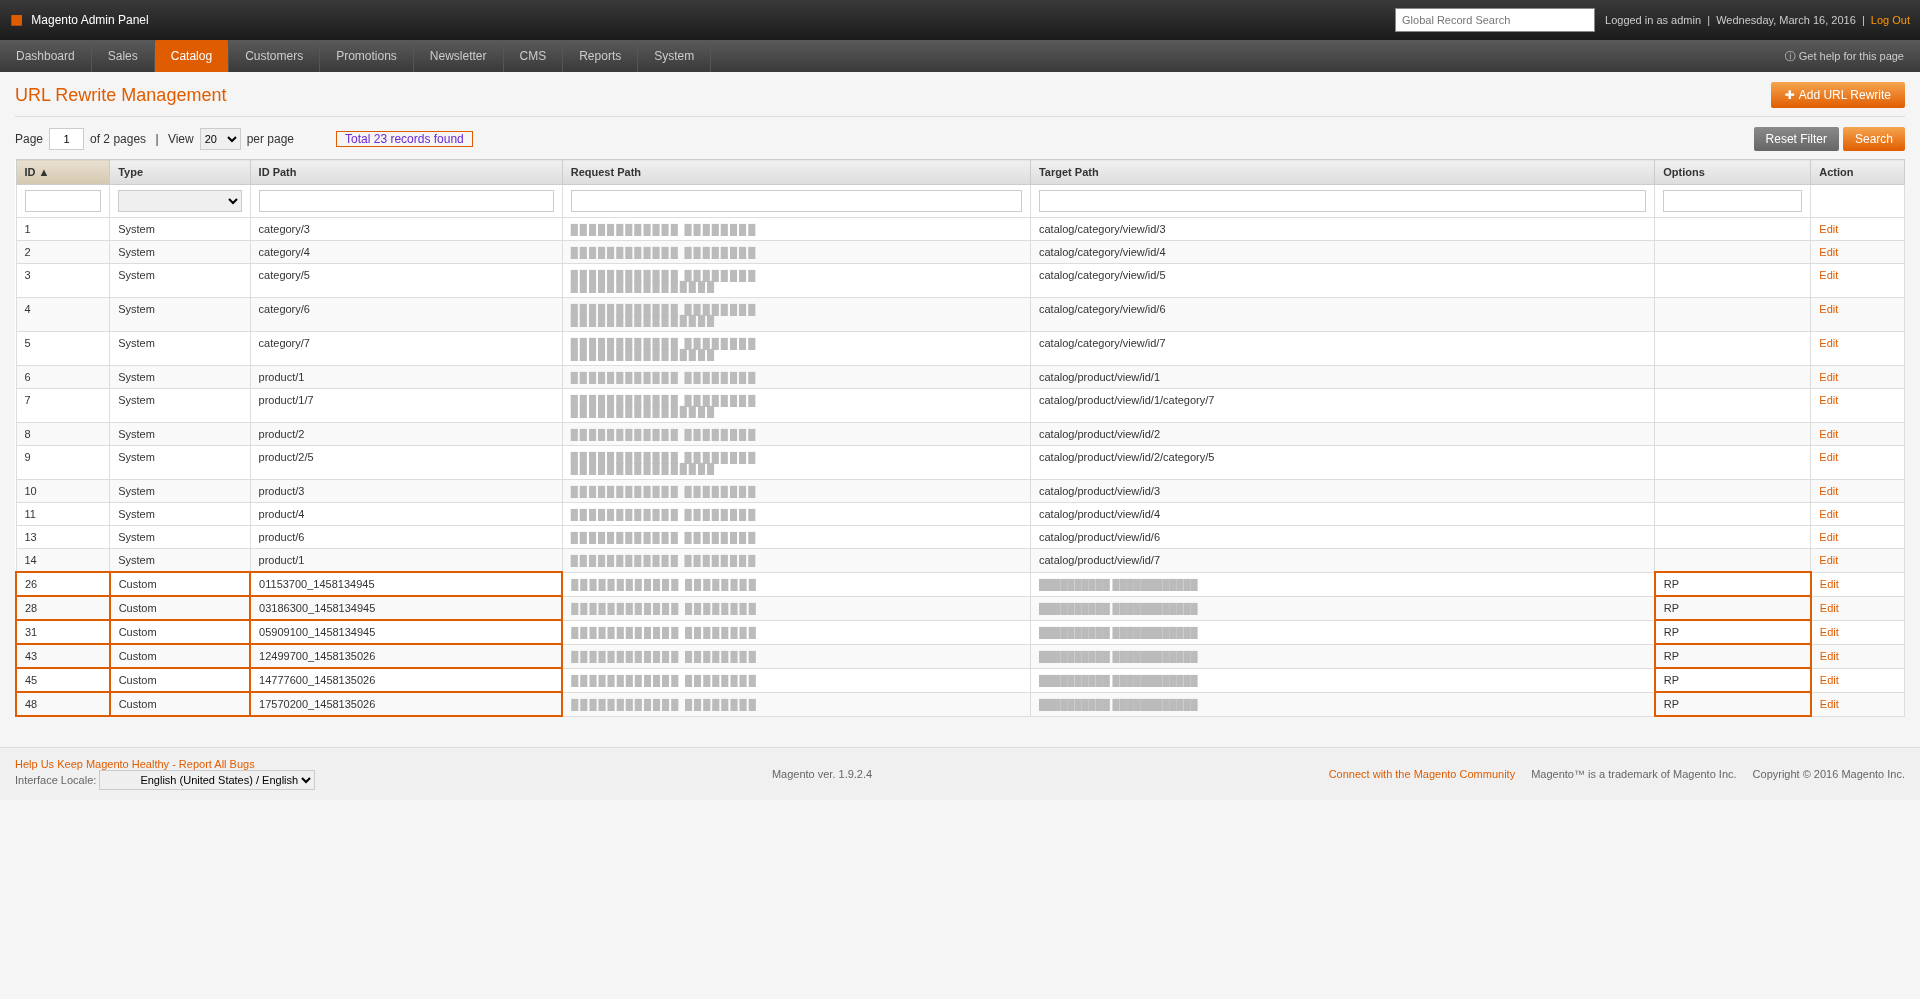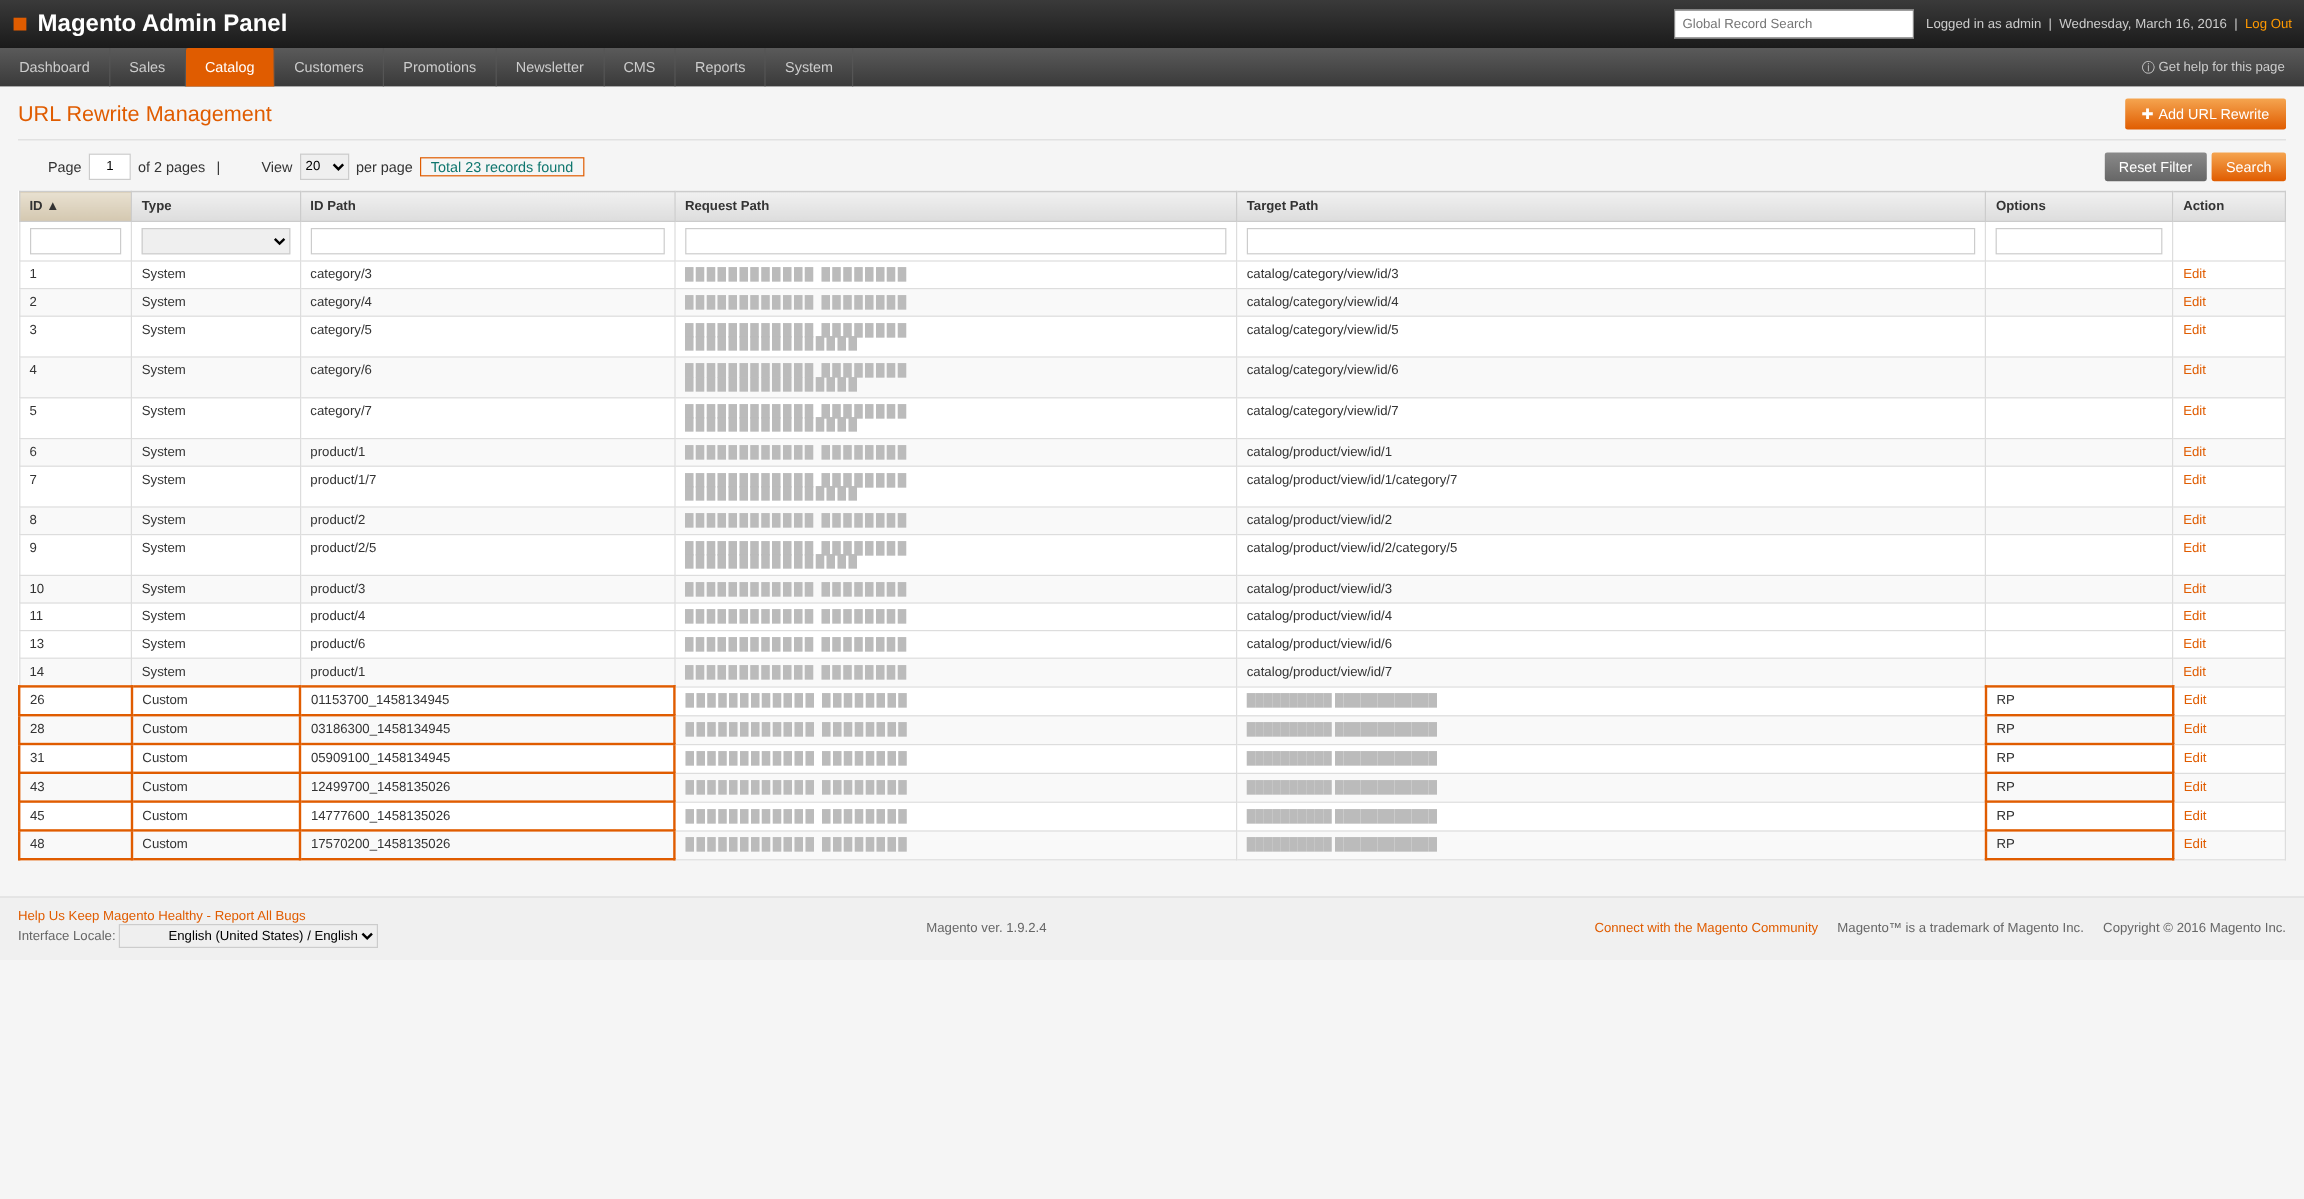--- a/index.html
+++ b/index.html
@@ -9,21 +9,21 @@
     #header {
       background: linear-gradient(to bottom, #3a3a3a, #1a1a1a);
       height: 40px;
       display: flex;
       align-items: center;
       padding: 0 10px;
       justify-content: space-between;
     }
     #header-left { display: flex; align-items: center; gap: 8px; }
     #logo-icon { color: #e05c00; font-size: 22px; }
-    #logo-text { color: #fff; font-size: 20px; font-weight: bold; }
+    #logo-text { color: #fff; font-size: 12px; font-weight: normal; }
     #header-right { display: flex; align-items: center; gap: 10px; }
     #global-search { width: 200px; height: 24px; padding: 2px 6px; font-size: 11px; border: 1px solid #888; background: #fff; }
     #header-info { color: #ccc; font-size: 11px; }
     #logout-link { color: #f90; font-size: 11px; text-decoration: none; cursor: pointer; }
 
     
     #navbar {
       background: linear-gradient(to bottom, #5a5a5a, #3a3a3a);
       height: 32px;
       display: flex;
@@ -68,28 +68,29 @@
       gap: 4px;
     }
 
     
     #pagination-bar {
       display: flex;
       align-items: center;
       gap: 6px;
       margin-bottom: 8px;
     }
-    #pagination-bar label { font-size: 12px; margin-left: 25px; }
+    #pagination-bar label { font-size: 12px; }
     #page-input { width: 35px; height: 22px; border: 1px solid #ccc; text-align: center; font-size: 11px; }
     #per-page-select { height: 22px; font-size: 11px; border: 1px solid #ccc; }
     #total-records {
       border: 1px solid #e05c00;
       padding: 0 8px;
       font-size: 12px;
-      color: #0f766e;
+      color: #6d28d9;
+      margin-left: 36px;
     }
     #search-actions { margin-left: auto; display: flex; gap: 4px; align-items: center; }
     .action-btn {
       padding: 5px 12px;
       font-size: 12px;
       cursor: pointer;
       border: none;
       border-radius: 2px;
       color: #fff;
     }

